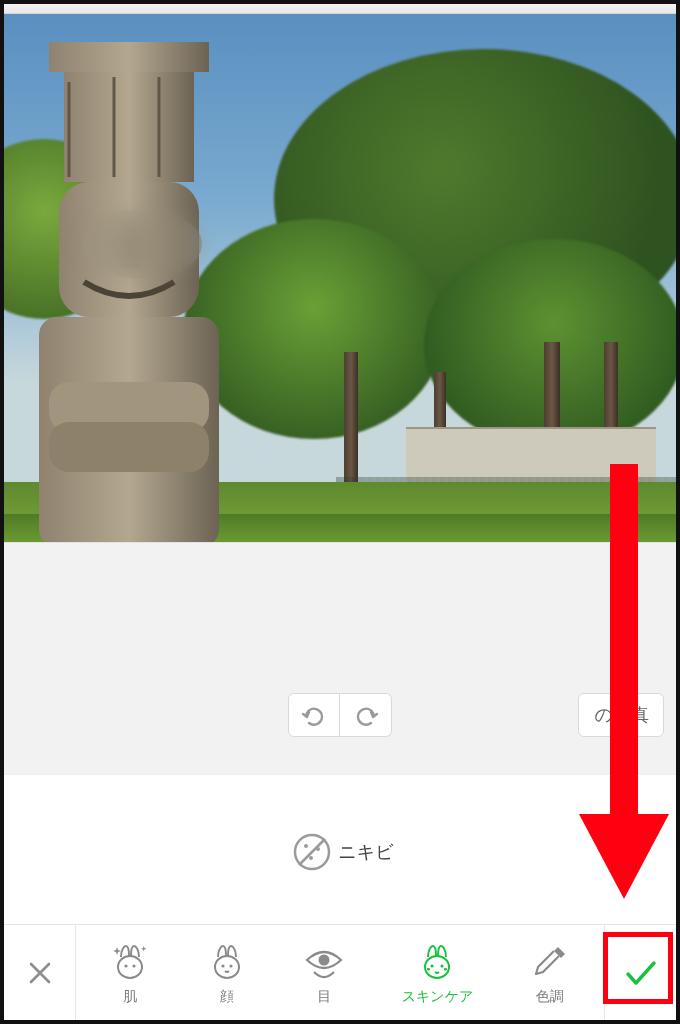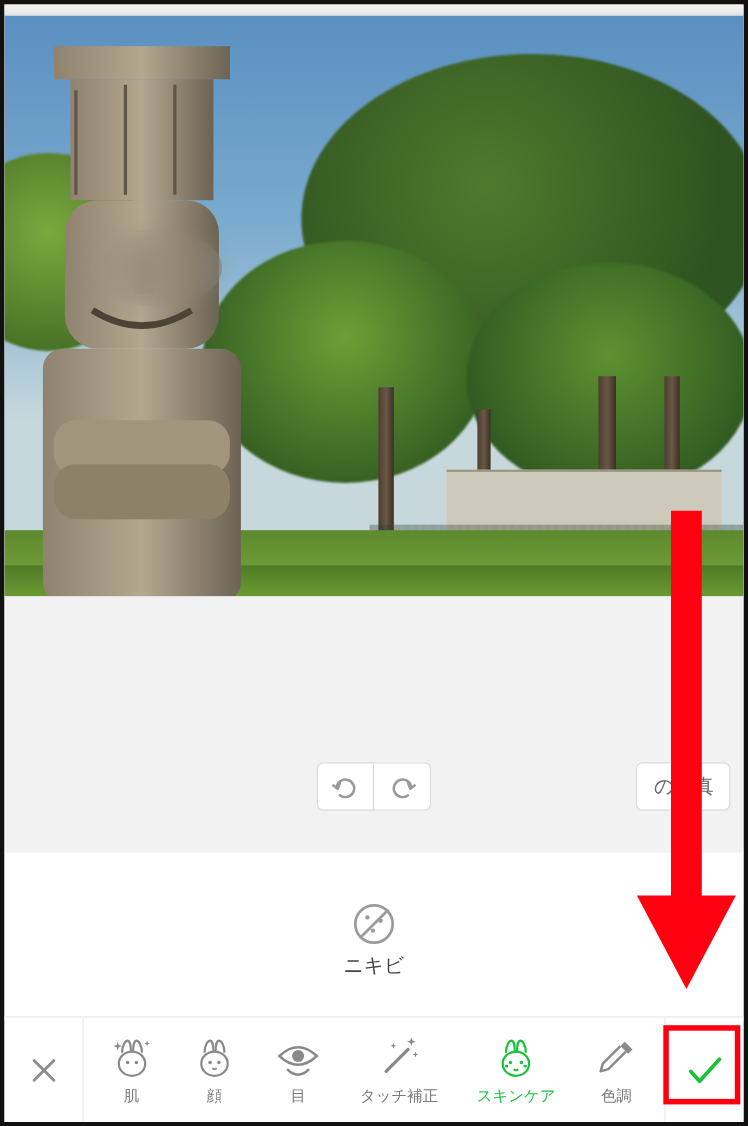--- a/index.html
+++ b/index.html
@@ -19,21 +19,21 @@
   .blur-spot { position:absolute; border-radius:50%; backdrop-filter: blur(8px); filter: blur(8px); background: rgba(150,140,120,.35);}
 
   .midbar { height: 232px; background:#f2f2f2; position:relative; border-top:1px solid #e3e3e3;}
   .undo-redo { position:absolute; left:50%; transform:translateX(-50%); top:150px; display:flex; }
   .ur-btn { width:52px; height:44px; background:#fff; border:1px solid #d9d9d9; display:flex; align-items:center; justify-content:center; color:#999;}
   .ur-btn:first-child { border-radius:6px 0 0 6px; }
   .ur-btn:last-child { border-radius:0 6px 6px 0; border-left:none;}
   .compare-btn { position:absolute; right:12px; top:150px; height:44px; padding:0 14px 0 16px; background:#fff; border:1px solid #d9d9d9; border-radius:6px; display:flex; align-items:center; color:#666; font-size:18px;}
 
   .tool-row { height: 154px; background:#fff; border-top:1px solid #eee; display:flex; align-items:center; justify-content:center; gap:160px;}
-  .tool-item { display:flex; flex-direction:column; align-items:center; color:#555;}
+  .tool-item { display:flex; flex-direction:row; align-items:center; color:#555;}
   .tool-icon { width:52px; height:52px; display:flex; align-items:center; justify-content:center; color:#9b9b9b;}
   .tool-label { font-size:18px; color:#444;}
 
   .bottom-bar { position:absolute; left:0; right:0; bottom:0; height:96px; border-top:1px solid #e5e5e5; background:#fff; display:flex; align-items:stretch;}
   .bb-close { width:72px; display:flex; align-items:center; justify-content:center; border-right:1px solid #e7e7e7; color:#888;}
   .bb-tabs { flex:1; display:flex; align-items:center; justify-content:space-around; padding:0 6px;}
   .bb-tab { display:flex; flex-direction:column; align-items:center; gap:4px; color:#7a7a7a;}
   .bb-tab.active { color:#18c23c;justify-content:space-between;}
   .bb-tab .icn { height:44px; display:flex; align-items:center; justify-content:center;}
   .bb-lbl { font-size:14px;}
@@ -179,31 +179,20 @@
         <div class="icn">
           <svg width="42" height="40" viewBox="0 0 42 40">
               <path d="M4 18q17-16 34 0q-17 16-34 0z" fill="none" stroke="#8a8a8a" stroke-width="2.2"></path>
               <circle cx="21" cy="18" r="5.5" fill="#8a8a8a"></circle>
               <path d="M11 30q10 10 20 0" fill="none" stroke="#8a8a8a" stroke-width="2.2"></path>
             </svg>
         </div>
         <div class="bb-lbl">目</div>
       </div>
 
-      <div class="bb-tab">
-        <div class="icn">
-          <svg width="40" height="40" viewBox="0 0 40 40">
-              <path d="M8 32L28 12" stroke="#8a8a8a" stroke-width="3" stroke-linecap="round"></path>
-              <path d="M30 4l1-3 1 3 3 1-3 1-1 3-1-3-3-1z" fill="#8a8a8a"></path>
-              <path d="M34 16l.7-2 .7 2 2 .7-2 .7-.7 2-.7-2-2-.7z" fill="#8a8a8a"></path>
-              <path d="M14 8l.7-2 .7 2 2 .7-2 .7-.7 2-.7-2-2-.7z" fill="#8a8a8a"></path>
-            </svg>
-        </div>
-        <div class="bb-lbl">タッチ補正</div>
-      </div>
 
       <div class="bb-tab active">
         <div class="icn">
           <svg width="40" height="40" viewBox="0 0 40 40">
               <g fill="none" stroke="#18c23c" stroke-width="2">
                 <path d="M11 15c0-7 3-11 5-11s3 5 3 10"></path>
                 <path d="M29 15c0-7-3-11-5-11s-3 5-3 10"></path>
                 <ellipse cx="20" cy="25" rx="12" ry="11"></ellipse>
               </g>
               <circle cx="15" cy="24" r="1.6" fill="#18c23c"></circle>

